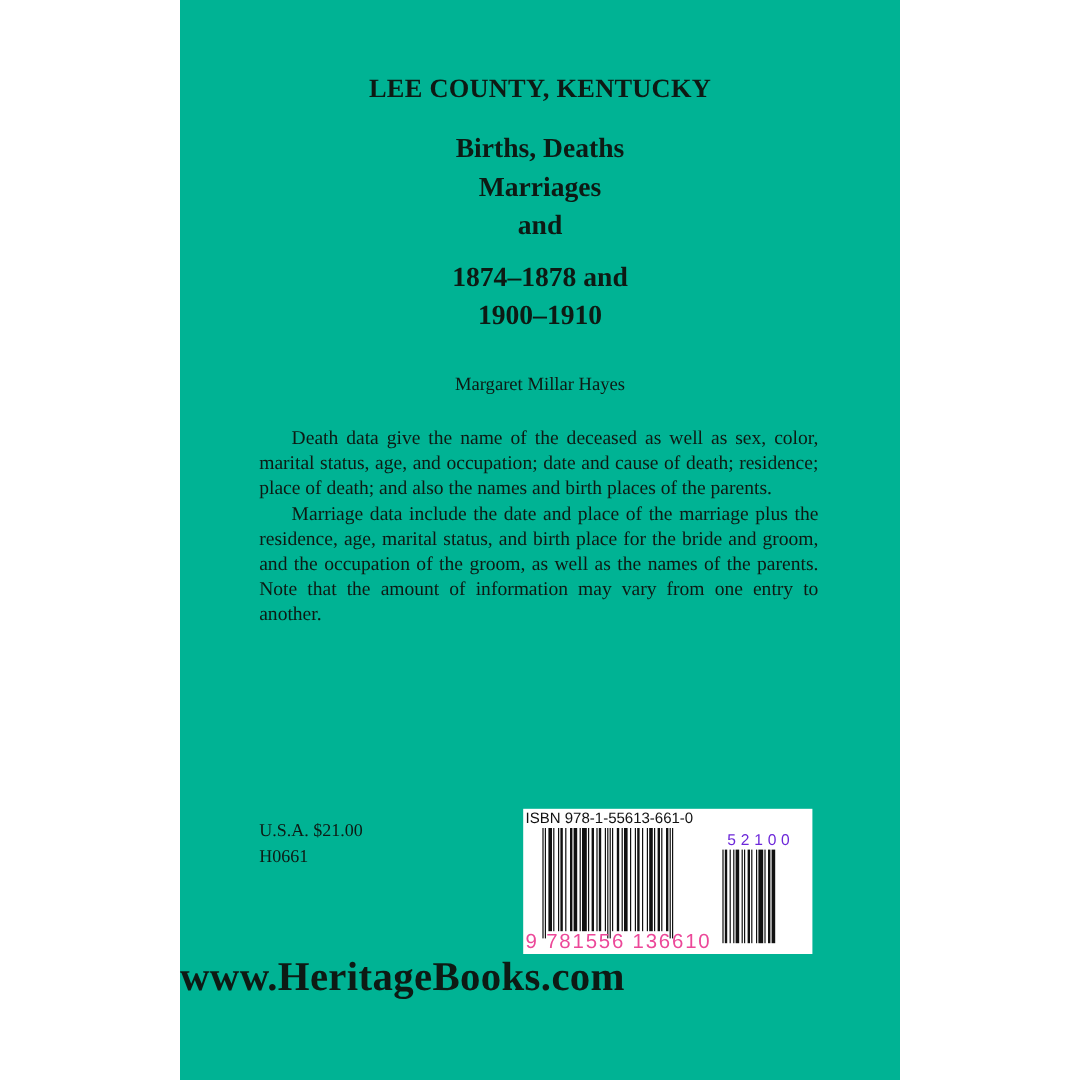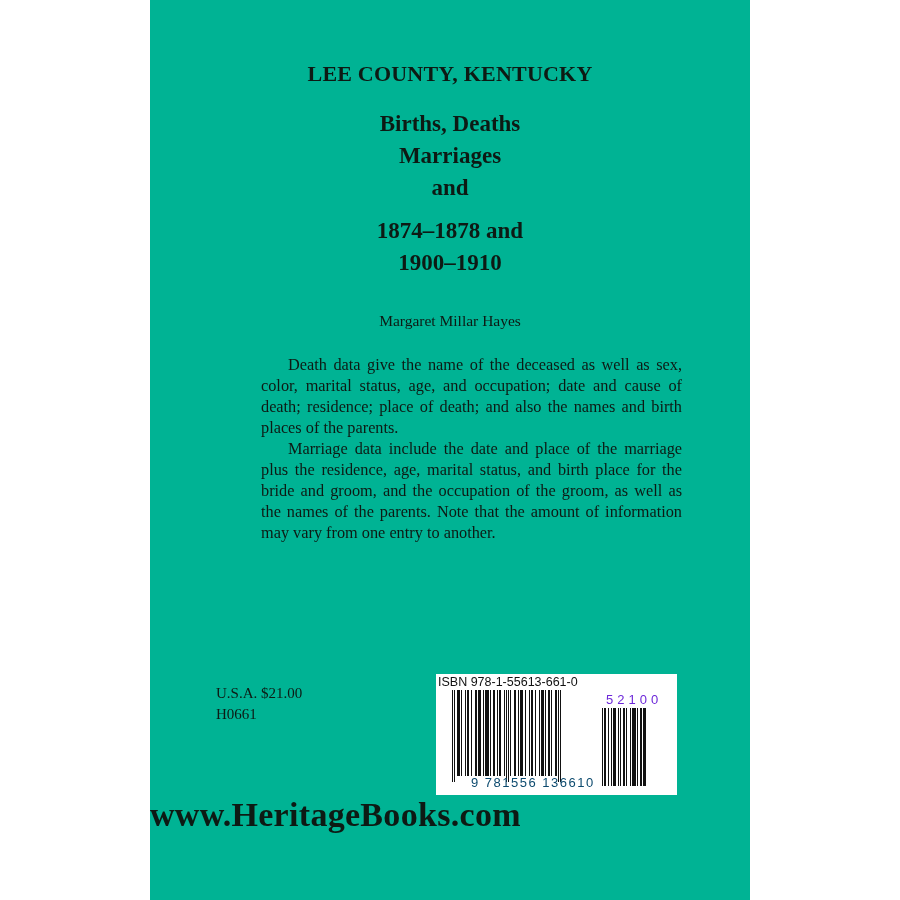--- a/index.html
+++ b/index.html
@@ -6,29 +6,29 @@
   body { width: 900px; height: 900px; background: #ffffff; position: relative; overflow: hidden; }
   .cover { position: absolute; left: 150px; top: 0; width: 600px; height: 900px; background: #00b394; color: #0d1a14; }
   .serif { font-family: "Liberation Serif", "DejaVu Serif", serif; }
   .title { position: absolute; left: 0; width: 600px; text-align: center; font-weight: bold; }
   .t1 { top: 61px; font-size: 22px; letter-spacing: 0.2px; }
   .t2 { top: 108px; font-size: 23px; line-height: 32px; text-align: center; }
   .t3 { top: 215px; font-size: 23px; line-height: 32px; }
   .author { position: absolute; top: 312px; left: 0; width: 600px; text-align: center; font-size: 15.5px; }
   .blurb { position: absolute; top: 354px; left: 66px; width: 466px; font-size: 16.3px; line-height: 21px; text-align: justify; }
   .blurb p { margin: 0; }
-  .blurb p.ind { text-indent: 27px; margin-left: 45px; }
+  .blurb p.ind { text-indent: 27px; }
   .price { position: absolute; top: 683px; left: 66px; font-size: 15px; line-height: 21px; }
   .barcode-box { position: absolute; left: 286px; top: 674px; width: 241px; height: 121px; background: #ffffff; }
   .isbn-text { position: absolute; left: 2px; top: 1px; font-family: "Liberation Sans", sans-serif; font-size: 12.5px; color: #111; white-space: nowrap; }
   .bars { position: absolute; left: 16px; top: 16px; height: 86px; display: flex; align-items: flex-start; }
   .bars span { display: block; height: 86px; background: #111; }
   .bars span.gap { background: transparent; }
   .bars span.tall { height: 92px; }
-  .digits { position: absolute; left: 2px; top: 101px; font-family: "Liberation Sans", sans-serif; font-size: 13px; color: #0c4a6e; letter-spacing: 1.5px; white-space: nowrap; margin-left: 33px; }
+  .digits { position: absolute; left: 2px; top: 101px; font-family: "Liberation Sans", sans-serif; font-size: 17px; color: #ec4899; letter-spacing: 1.5px; white-space: nowrap; }
   .addon-digits { position: absolute; left: 170px; top: 18px; font-family: "Liberation Sans", sans-serif; font-size: 13px; color: #6d28d9; letter-spacing: 4px; }
   .addon-bars { position: absolute; left: 166px; top: 34px; height: 78px; display: flex; }
   .addon-bars span { display: block; height: 78px; background: #111; }
   .addon-bars span.gap { background: transparent; }
   .website { position: absolute; top: 796px; left: 0; width: 600px; text-align: left; font-size: 34px; font-weight: bold; letter-spacing: 0.3px; }
 </style>
 </head>
 <body>
 
 <div class="cover">

